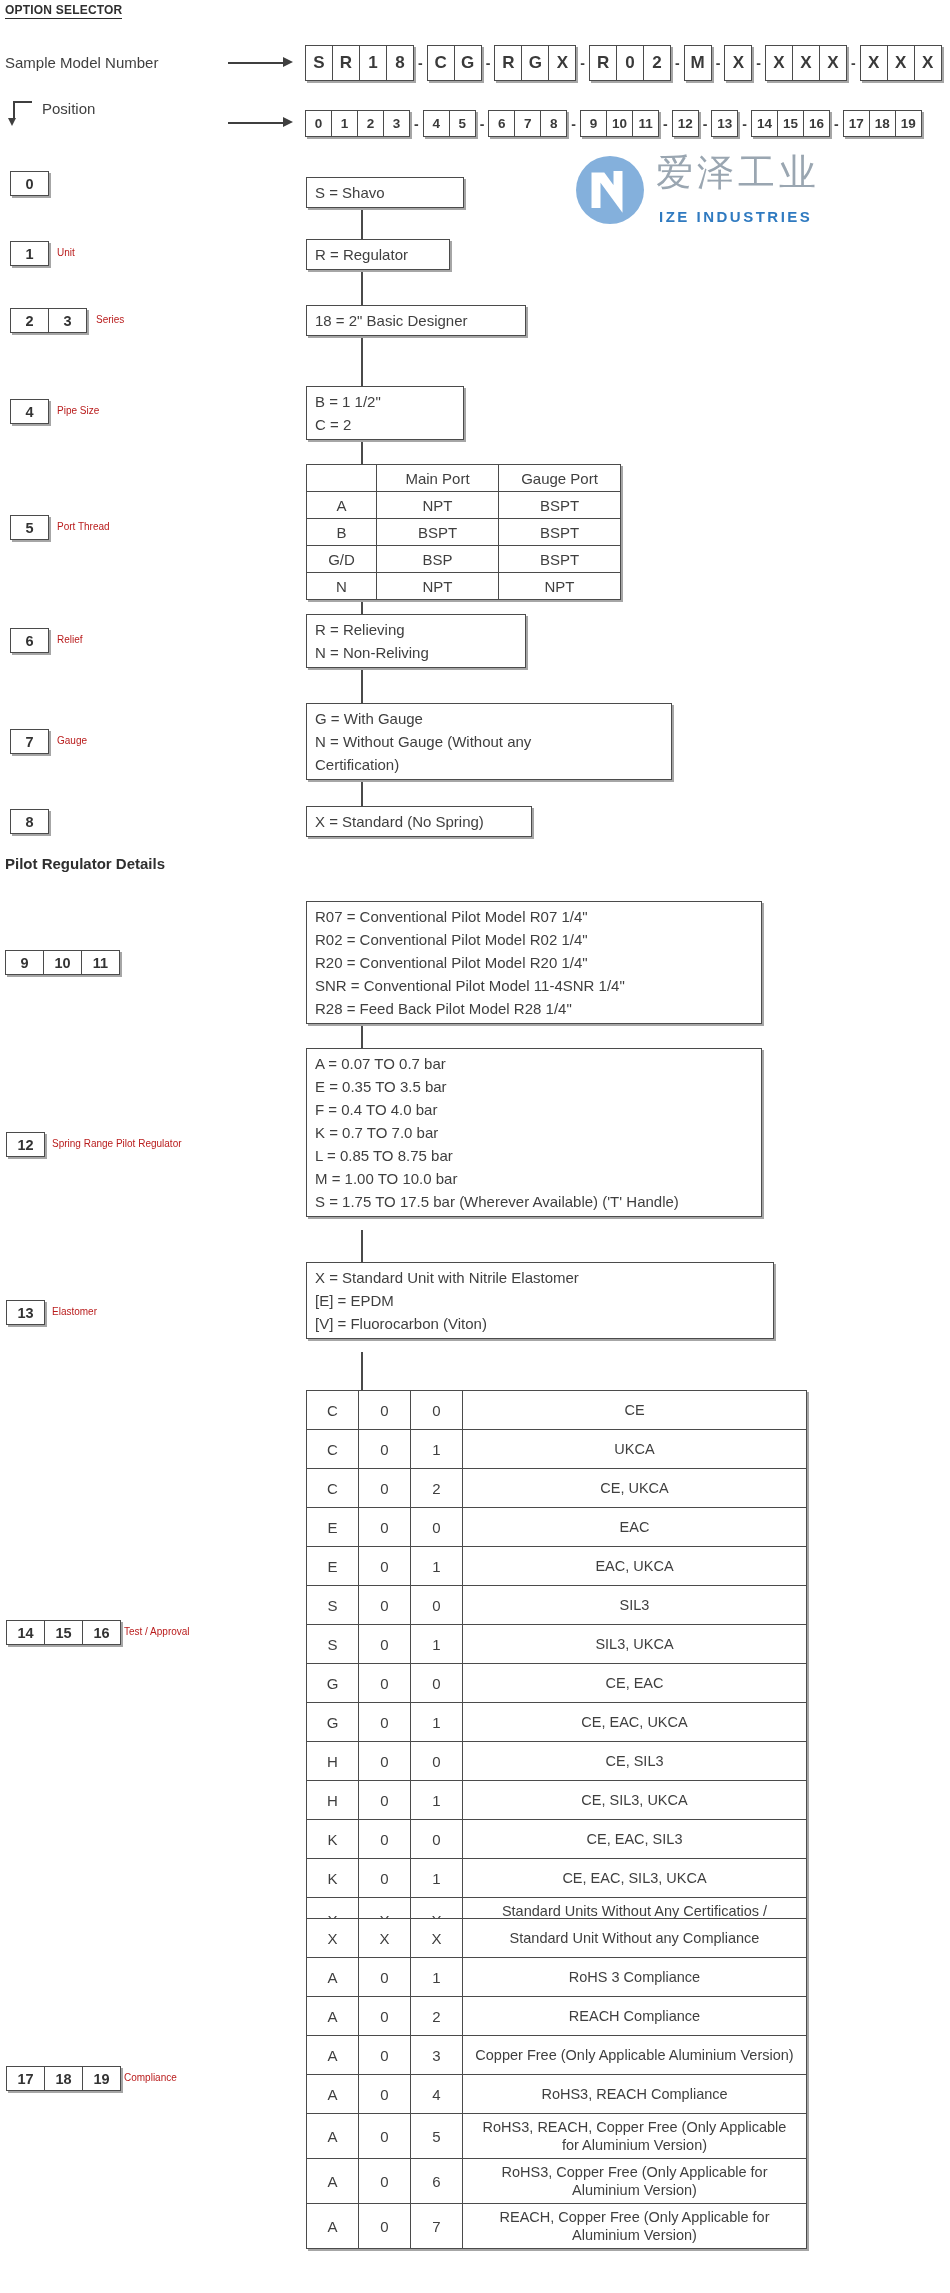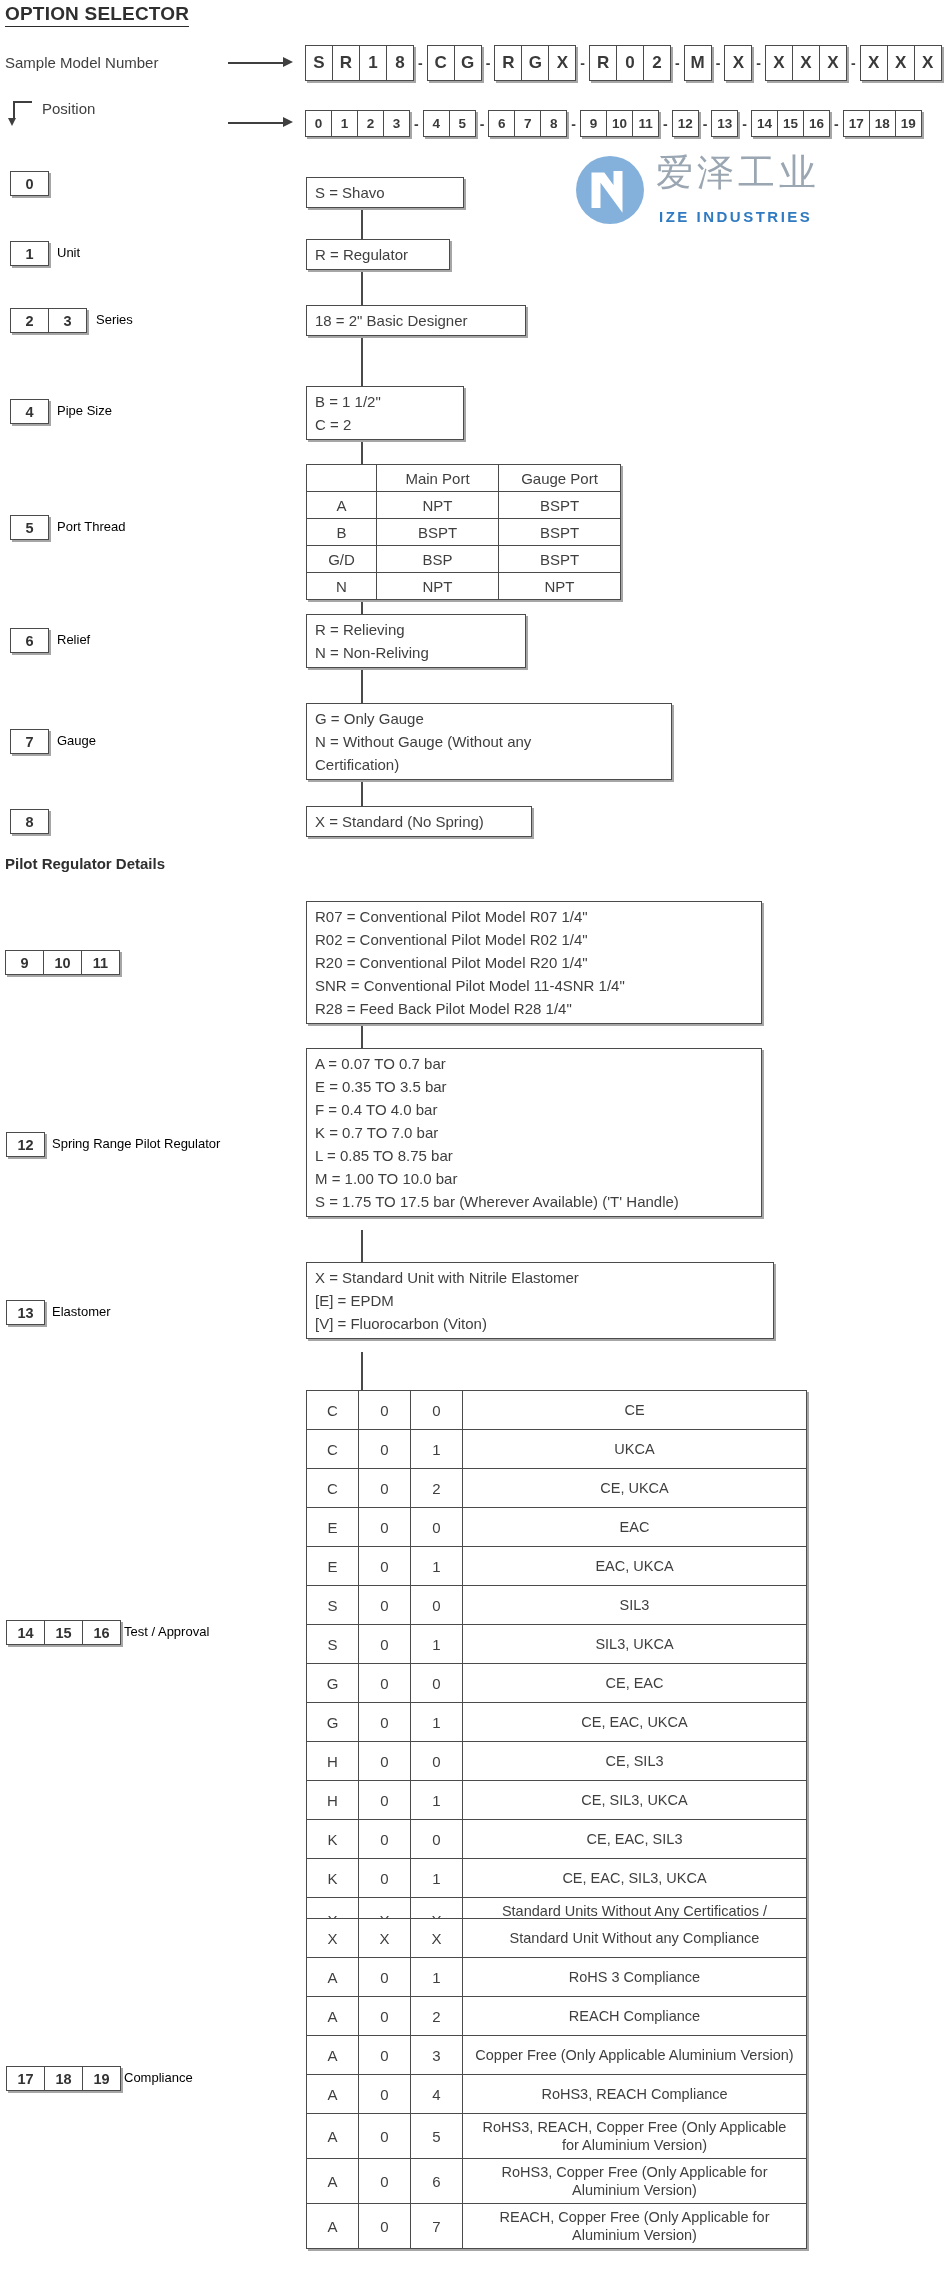--- a/index.html
+++ b/index.html
@@ -1,18 +1,18 @@
 <!DOCTYPE html>
 <html><head>
 <meta charset="utf-8">
 <style>
   html,body{margin:0;padding:0;background:#fff;}
   .page{position:relative;width:950px;height:2293px;background:#fff;overflow:hidden;
         font-family:"Liberation Sans","DejaVu Sans",sans-serif;color:#3f3f3f;}
-  .title{position:absolute;left:5px;top:3px;font-size:19px;font-weight:700;margin:0;
+  .title{position:absolute;left:5px;top:3px;font-size:12px;font-weight:700;margin:0;
          color:#2f2f2f;border-bottom:1.8px solid #2b2b2b;padding-bottom:1px;letter-spacing:.2px;}
   .rowlabel{position:absolute;font-size:15px;color:#3f3f3f;z-index:2;}
   .harrow{position:absolute;height:2.2px;background:#3f3f3f;z-index:2;}
   .harrow::after{content:'';position:absolute;right:-9px;top:-4.6px;
      border-left:10px solid #3f3f3f;border-top:5.5px solid transparent;border-bottom:5.5px solid transparent;}
   .pos-glyph{position:absolute;left:13px;top:101px;width:17px;height:16px;
      border-left:2.4px solid #3f3f3f;border-top:2.4px solid #3f3f3f;z-index:2;}
   .pos-glyph::after{content:'';position:absolute;left:-6.6px;bottom:-7px;
      border-top:8px solid #3f3f3f;border-left:4.6px solid transparent;border-right:4.6px solid transparent;}
   .boxrow{position:absolute;display:flex;align-items:center;z-index:2;}
@@ -22,21 +22,21 @@
   .mcell:last-child{border-right:none;}
   .pcell{width:25px;height:25px;display:flex;align-items:center;justify-content:center;
          font-weight:600;font-size:13.5px;border-right:1.4px solid #4b4b4b;color:#3a3a3a;}
   .pcell:last-child{border-right:none;}
   .dash{margin:0 4px;font-weight:700;color:#3f3f3f;font-size:14px;}
   .pgroup{position:absolute;display:flex;border:1.6px solid #4b4b4b;background:#fff;
           box-shadow:2px 2px 0 #a6a6a6;z-index:2;}
   .spos{min-width:33px;height:23px;display:flex;align-items:center;justify-content:center;
         font-weight:700;font-size:14.5px;border-right:1.4px solid #4b4b4b;padding:0 2px;color:#333;}
   .spos:last-child{border-right:none;}
-  .slabel{position:absolute;font-size:13px;line-height:26px;color:#000000;z-index:2;}
+  .slabel{position:absolute;font-size:10px;line-height:26px;color:#b91c1c;z-index:2;}
   .heading2{position:absolute;font-size:15px;font-weight:700;color:#2f2f2f;z-index:2;}
   .vbox{position:absolute;border:1.4px solid #4b4b4b;box-shadow:2px 2px 0 #a6a6a6;background:#fff;
         padding:3px 8px;z-index:2;}
   .vline{height:23px;line-height:23px;font-size:15px;white-space:nowrap;color:#3f3f3f;}
   .conn{position:absolute;left:361px;width:2px;background:#4a4a4a;z-index:1;}
   .otable{position:absolute;left:306px;border-collapse:collapse;background:#fff;
           box-shadow:2px 2px 0 #a6a6a6;z-index:2;border:1.6px solid #4b4b4b;}
   .otable td{border:1.4px solid #4b4b4b;text-align:center;font-size:15px;padding:1px 4px;color:#3f3f3f;}
   .pt-table td{height:24px;}
   .cert-table td{height:30px;}
@@ -255,21 +255,21 @@
   <div class="vbox" style="left:306px;top:614px;width:202px;">
       <div class="vline">R = Relieving</div>
       <div class="vline">N = Non-Reliving</div>
     </div>
 
   <div class="pgroup" style="left:10px;top:729px;">
       <div class="spos">7</div>
     </div>
   <div class="slabel" style="left:57px;top:728px;">Gauge</div>
   <div class="vbox" style="left:306px;top:703px;width:348px;">
-      <div class="vline">G = Only Gauge</div>
+      <div class="vline">G = With Gauge</div>
       <div class="vline">N = Without Gauge (Without any</div>
       <div class="vline">Certification)</div>
     </div>
 
   <div class="pgroup" style="left:10px;top:809px;">
       <div class="spos">8</div>
     </div>
   <div class="vbox" style="left:306px;top:806px;width:208px;">
       <div class="vline">X = Standard (No Spring)</div>
     </div>

